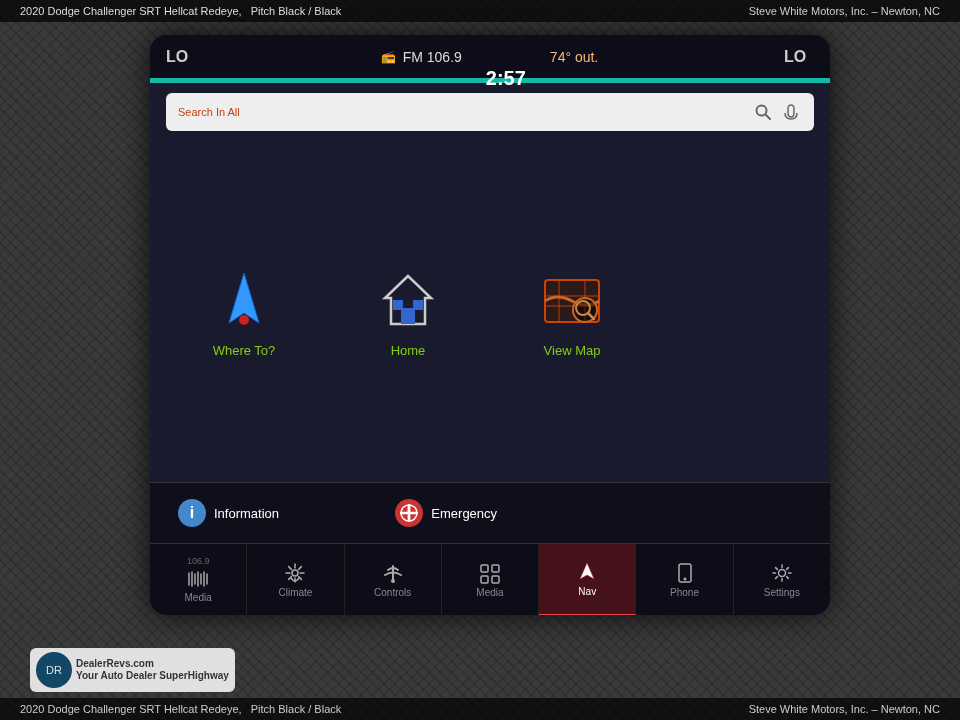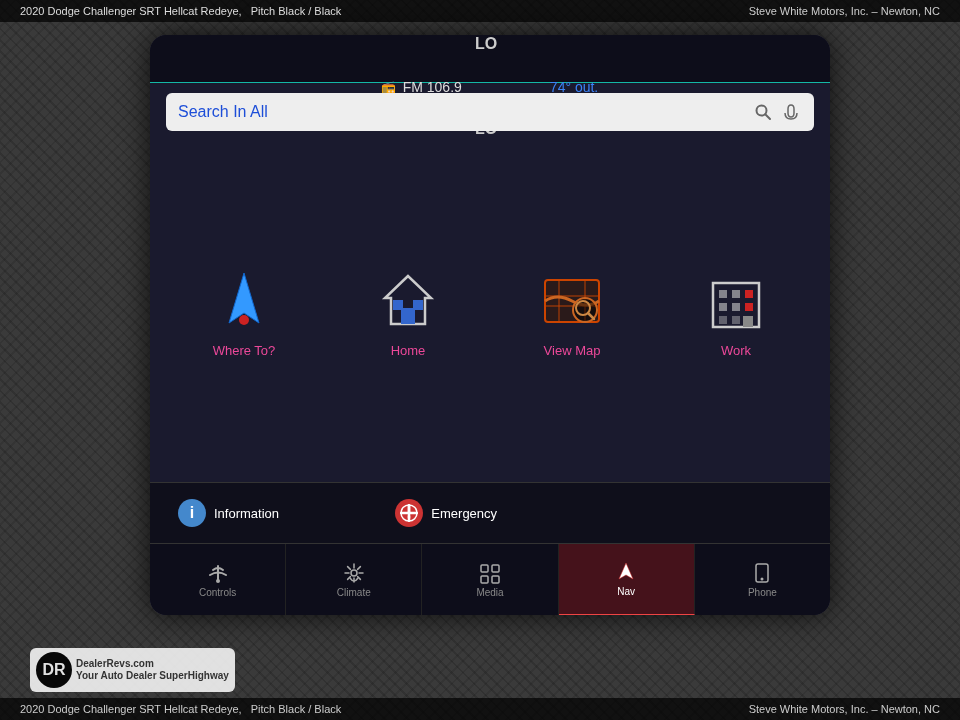--- a/index.html
+++ b/index.html
@@ -81,28 +81,28 @@
       border-radius: 6px;
       padding: 4px 6px;
       display: flex;
       align-items: center;
       gap: 4px;
     }
 
     .watermark-logo {
       width: 36px;
       height: 36px;
-      background: #000000;
+      background: #0c4a6e;
       border-radius: 50%;
       display: flex;
       align-items: center;
       justify-content: center;
       color: white;
-      font-weight: bold;
-      font-size: 16px;
+      font-weight: normal;
+      font-size: 11px;
     }
 
     .watermark-text {
       font-size: 10px;
       color: #333;
       font-weight: bold;
       line-height: 1.2;
     }
 
     
@@ -127,22 +127,21 @@
 
     
     .status-bar {
       background: #0d0d1a;
       height: 48px;
       display: flex;
       align-items: center;
       justify-content: space-between;
       padding: 0 16px;
       color: white;
-      border-bottom: 1px solid #14b8a6;
-      flex-direction: column;
+      border-bottom: 5px solid #14b8a6;
     }
 
     .status-left, .status-right {
       font-size: 16px;
       font-weight: bold;
       color: #ccc;
       min-width: 30px;
     }
 
     .status-center {
@@ -165,39 +164,39 @@
 
     .time-display {
       font-size: 20px;
       font-weight: bold;
       color: white;
       margin-top: 44px;
     }
 
     .temp-display {
       font-size: 14px;
-      color: #3b82f6;
+      color: #fdba74;
     }
 
     
     .search-bar {
       background: #eee;
       margin: 10px 16px;
       border-radius: 6px;
       height: 38px;
       display: flex;
       align-items: center;
       padding: 0 12px;
       gap: 8px;
     }
 
     .search-input-display {
       flex: 1;
-      font-size: 16px;
-      color: #1d4ed8;
+      font-size: 11px;
+      color: #c2410c;
     }
 
     .search-icon-area {
       display: flex;
       align-items: center;
       gap: 8px;
     }
 
     
     .nav-icons {
@@ -222,21 +221,21 @@
     .nav-icon-img {
       width: 80px;
       height: 70px;
       display: flex;
       align-items: center;
       justify-content: center;
     }
 
     .nav-label {
       font-size: 13px;
-      color: #ec4899;
+      color: #84cc16;
       text-align: center;
     }
 
     
     .action-bar {
       display: grid;
       grid-template-columns: repeat(3, 1fr);
       background: rgba(0,0,0,0.4);
       border-top: 1px solid #333;
       padding: 8px 16px;
@@ -406,40 +405,20 @@
             <path d="M8 33 Q20 25 35 33 Q50 41 62 33" stroke="#cc6622" stroke-width="3" fill="none"></path>
 
             <circle cx="48" cy="42" r="12" fill="rgba(0,0,0,0.5)" stroke="#cc6622" stroke-width="2"></circle>
             <circle cx="46" cy="40" r="7" fill="none" stroke="#cc8844" stroke-width="2"></circle>
             <line x1="51" y1="45" x2="57" y2="51" stroke="#cc8844" stroke-width="2.5" stroke-linecap="round"></line>
           </svg>
         </div>
         <div class="nav-label">View Map</div>
       </div>
 
-      <div class="nav-item">
-        <div class="nav-icon-img">
-          <svg width="70" height="65" viewBox="0 0 70 65">
-
-            <rect x="12" y="15" width="46" height="44" fill="none" stroke="#cccccc" stroke-width="2.5"></rect>
-
-            <rect x="18" y="22" width="8" height="8" fill="#cccccc" opacity="0.6"></rect>
-            <rect x="31" y="22" width="8" height="8" fill="#cccccc" opacity="0.6"></rect>
-            <rect x="44" y="22" width="8" height="8" fill="#cc2222"></rect>
-            <rect x="18" y="35" width="8" height="8" fill="#cccccc" opacity="0.6"></rect>
-            <rect x="31" y="35" width="8" height="8" fill="#cccccc" opacity="0.6"></rect>
-            <rect x="44" y="35" width="8" height="8" fill="#cc2222"></rect>
-            <rect x="18" y="48" width="8" height="8" fill="#cccccc" opacity="0.4"></rect>
-            <rect x="31" y="48" width="8" height="8" fill="#cccccc" opacity="0.4"></rect>
-
-            <rect x="42" y="48" width="10" height="11" fill="#888"></rect>
-          </svg>
-        </div>
-        <div class="nav-label">Work</div>
-      </div>
     </div>
 
     <div class="action-bar">
 
       <div class="action-item">
         <div class="action-icon info-icon">
           <strong>i</strong>
         </div>
         <span>Information</span>
       </div>
@@ -453,47 +432,56 @@
             <path d="M9 1 L9 17 M1 9 L17 9" stroke="white" stroke-width="2.5" stroke-linecap="round"></path>
           </svg>
         </div>
         <span>Emergency</span>
       </div>
 
     </div>
 
     <div class="dock">
 
+      <div class="dock-item">
+        <div class="dock-sub">106.9</div>
+        <div class="dock-icon">
+          <svg width="24" height="20" viewBox="0 0 24 20">
+            <path d="M3 4 L3 16 M6 3 L6 17 M9 5 L9 15 M12 3 L12 17 M15 5 L15 15 M18 3 L18 17 M21 5 L21 15" stroke="#aaa" stroke-width="1.5" stroke-linecap="round"></path>
+          </svg>
+        </div>
+        <div class="dock-label">Media</div>
+      </div>
+
+      <div class="dock-item">
+        <div class="dock-icon">
+          <svg width="24" height="22" viewBox="0 0 24 22">
+            <circle cx="12" cy="11" r="3" fill="none" stroke="#aaa" stroke-width="1.5"></circle>
+            <path d="M12 2 L12 6 M12 16 L12 20 M3 11 L7 11 M17 11 L21 11 M5.6 4.6 L8.4 7.4 M15.6 14.6 L18.4 17.4 M18.4 4.6 L15.6 7.4 M8.4 14.6 L5.6 17.4" stroke="#aaa" stroke-width="1.5" stroke-linecap="round"></path>
+            <path d="M8 16 Q12 22 16 16" fill="none" stroke="#aaa" stroke-width="1.5"></path>
+          </svg>
+        </div>
+        <div class="dock-label">Climate</div>
+      </div>
 
       <div class="dock-item">
         <div class="dock-icon">
           <svg width="26" height="22" viewBox="0 0 26 22">
             <path d="M13 4 L13 18" stroke="#aaa" stroke-width="2" stroke-linecap="round"></path>
             <path d="M8 8 Q13 4 18 8" fill="none" stroke="#aaa" stroke-width="2" stroke-linecap="round"></path>
             <path d="M5 13 Q13 8 21 13" fill="none" stroke="#aaa" stroke-width="2" stroke-linecap="round"></path>
             <circle cx="13" cy="19" r="2" fill="#aaa"></circle>
           </svg>
         </div>
         <div class="dock-label">Controls</div>
       </div>
 
       <div class="dock-item">
         <div class="dock-icon">
           <svg width="24" height="22" viewBox="0 0 24 22">
-            <circle cx="12" cy="11" r="3" fill="none" stroke="#aaa" stroke-width="1.5"></circle>
-            <path d="M12 2 L12 6 M12 16 L12 20 M3 11 L7 11 M17 11 L21 11 M5.6 4.6 L8.4 7.4 M15.6 14.6 L18.4 17.4 M18.4 4.6 L15.6 7.4 M8.4 14.6 L5.6 17.4" stroke="#aaa" stroke-width="1.5" stroke-linecap="round"></path>
-            <path d="M8 16 Q12 22 16 16" fill="none" stroke="#aaa" stroke-width="1.5"></path>
-          </svg>
-        </div>
-        <div class="dock-label">Climate</div>
-      </div>
-
-      <div class="dock-item">
-        <div class="dock-icon">
-          <svg width="24" height="22" viewBox="0 0 24 22">
             <rect x="3" y="3" width="7" height="7" rx="1" fill="none" stroke="#aaa" stroke-width="1.5"></rect>
             <rect x="14" y="3" width="7" height="7" rx="1" fill="none" stroke="#aaa" stroke-width="1.5"></rect>
             <rect x="3" y="14" width="7" height="7" rx="1" fill="none" stroke="#aaa" stroke-width="1.5"></rect>
             <rect x="14" y="14" width="7" height="7" rx="1" fill="none" stroke="#aaa" stroke-width="1.5"></rect>
           </svg>
         </div>
         <div class="dock-label">Media</div>
       </div>
 
       <div class="dock-item active">
@@ -508,20 +496,29 @@
       <div class="dock-item">
         <div class="dock-icon">
           <svg width="20" height="22" viewBox="0 0 20 22">
             <rect x="4" y="2" width="12" height="18" rx="2" fill="none" stroke="#aaa" stroke-width="1.5"></rect>
             <circle cx="10" cy="17" r="1.5" fill="#aaa"></circle>
           </svg>
         </div>
         <div class="dock-label">Phone</div>
       </div>
 
+      <div class="dock-item">
+        <div class="dock-icon">
+          <svg width="24" height="22" viewBox="0 0 24 22">
+            <circle cx="12" cy="11" r="3.5" fill="none" stroke="#aaa" stroke-width="1.5"></circle>
+            <path d="M12 3 L12 5.5 M12 16.5 L12 19 M3 11 L5.5 11 M18.5 11 L21 11 M5.6 5.6 L7.4 7.4 M16.6 14.6 L18.4 16.4 M18.4 5.6 L16.6 7.4 M7.4 14.6 L5.6 16.4" stroke="#aaa" stroke-width="1.5" stroke-linecap="round"></path>
+          </svg>
+        </div>
+        <div class="dock-label">Settings</div>
+      </div>
 
     </div>
   </div>
 </div>
 
 <div class="watermark">
   <div class="watermark-inner">
     <div class="watermark-logo">DR</div>
     <div class="watermark-text">
       <div>DealerRevs.com</div>

